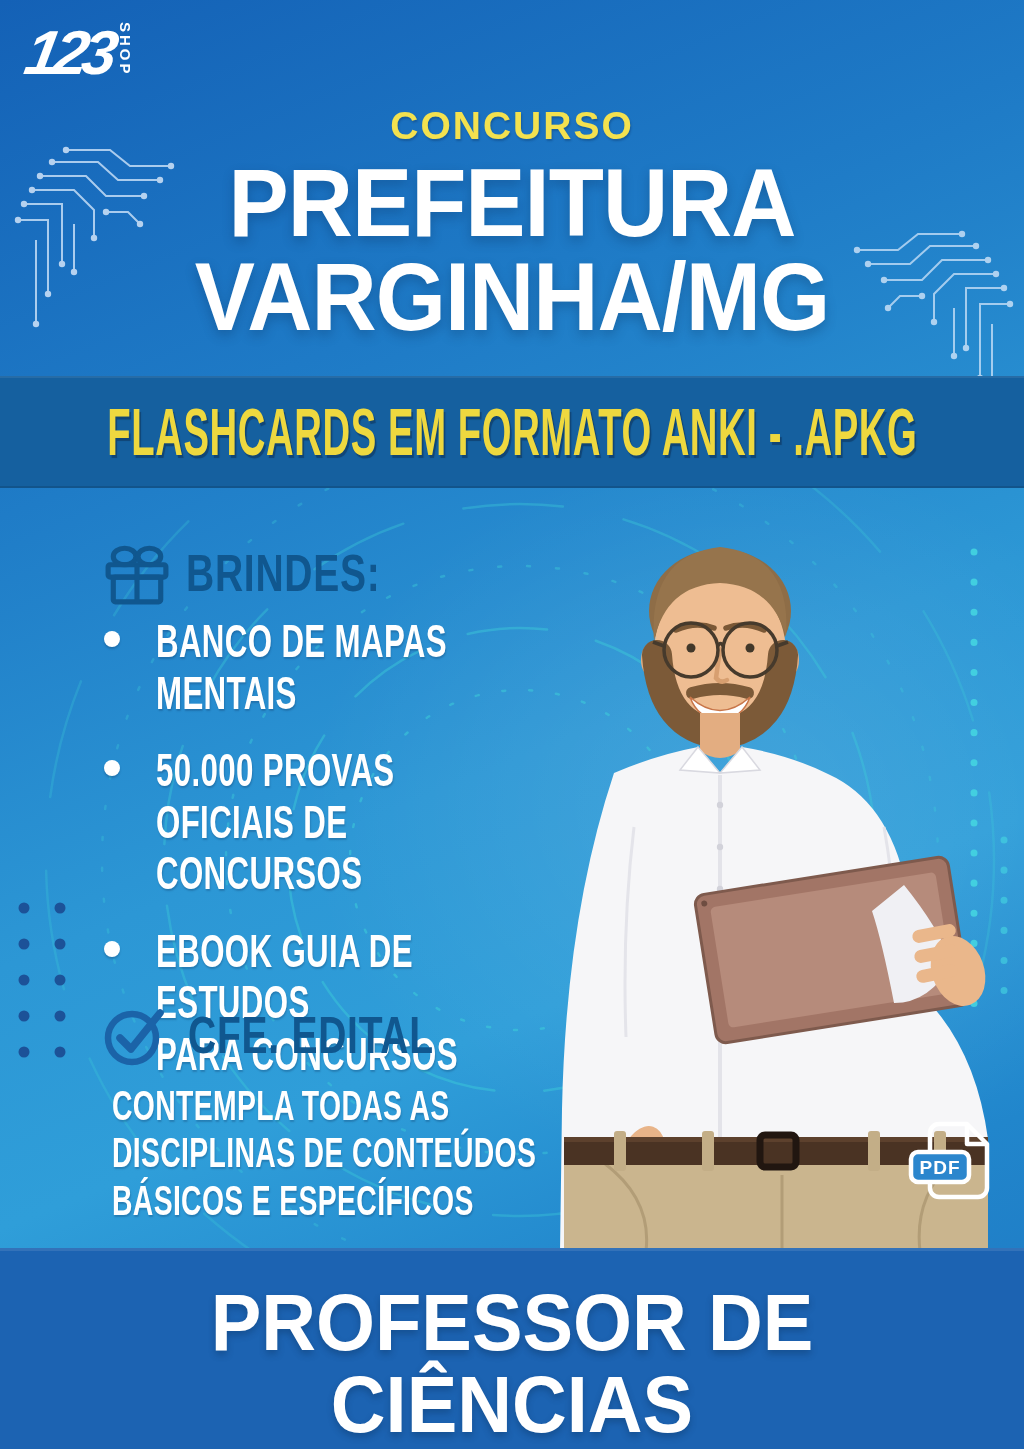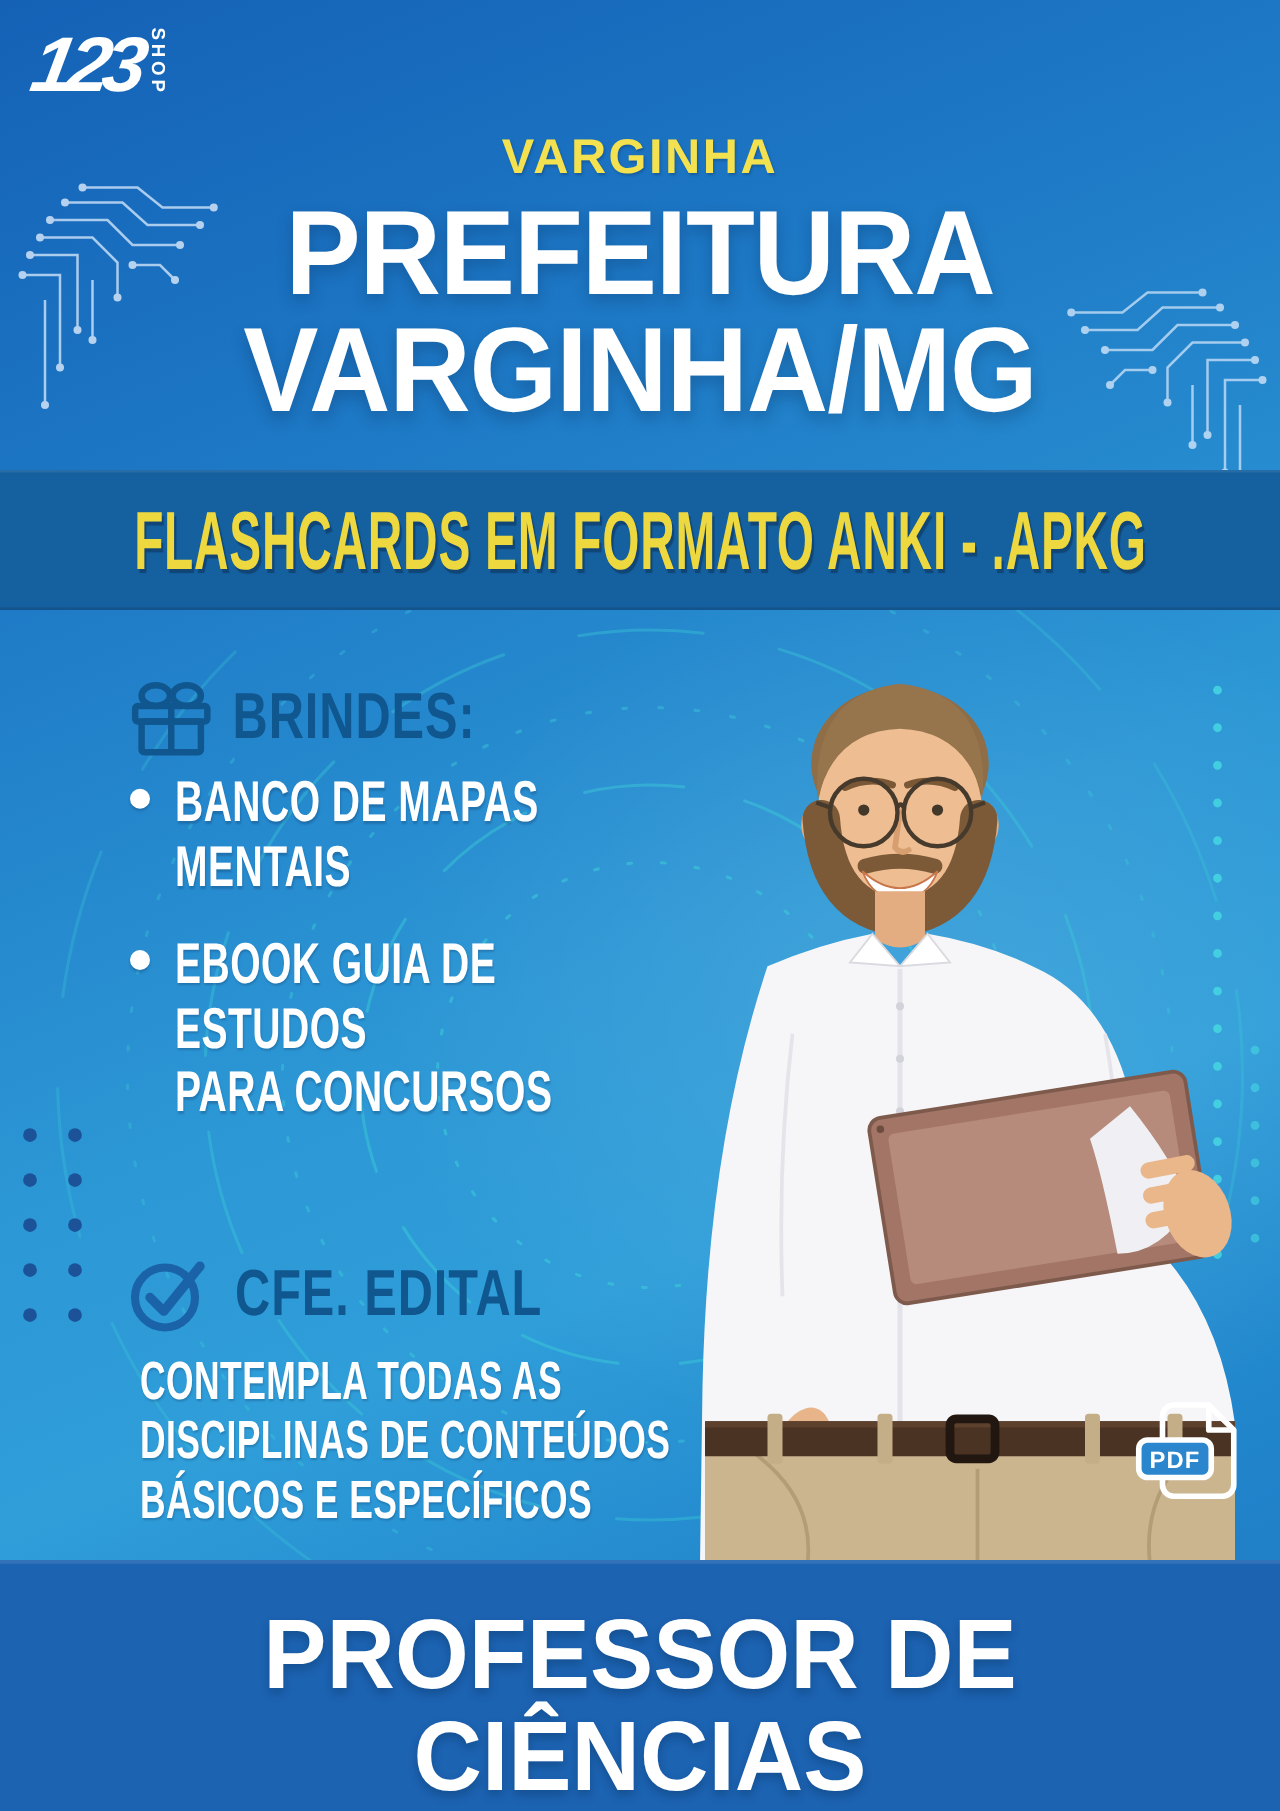--- a/index.html
+++ b/index.html
@@ -56,21 +56,21 @@
   }
 
   
   .feature-heading{ display:flex; align-items:center; gap:16px; }
   .feature-heading .htext{
     display:inline-block; color:#10578f; font-size:52px; font-weight:bold;
     transform:scaleX(.75); transform-origin:left center; letter-spacing:1px; white-space:nowrap;
   }
   .brindes-heading{ left:104px; top:540px; }
   .bullet-list{ left:104px; top:616px; list-style:none; width:520px; }
-  .bullet-list li{ display:flex; gap:20px; margin-bottom:26px; }
+  .bullet-list li{ display:flex; gap:36px; margin-bottom:26px; }
   .bullet-dot{ flex:none; width:16px; height:16px; border-radius:50%; background:#fff; margin-top:15px;
     box-shadow:0 2px 2px rgba(10,40,80,.25); }
   .bullet-text{
     display:inline-block; color:#fff; font-size:46px; font-weight:bold; line-height:1.12;
     transform:scaleX(.68); transform-origin:left top; white-space:pre-line;
     text-shadow:1px 2px 2px rgba(10,40,80,.25); letter-spacing:0.5px;
   }
   .edital-heading{ left:100px; top:1000px; }
   .edital-body{ left:112px; top:1082px; }
   .edital-body span{
@@ -249,21 +249,21 @@
       <rect x="450" y="450" width="44" height="13" rx="6.5" fill="#eab78b" transform="rotate(-11 472 456)"></rect>
       <rect x="452" y="470" width="42" height="13" rx="6.5" fill="#eab78b" transform="rotate(-11 473 476)"></rect>
     </svg>
   </div>
 
   <div class="abs logo">
     <span class="logo-number">123</span>
     <span class="logo-shop">SHOP</span>
   </div>
 
-  <div class="abs kicker">VARGINHA</div>
+  <div class="abs kicker">CONCURSO</div>
   <div class="abs hero-title">
     <div>PREFEITURA</div>
     <div>VARGINHA/MG</div>
   </div>
 
   <div class="abs ribbon">
     <span>FLASHCARDS EM FORMATO ANKI - .APKG</span>
   </div>
 
   <div class="abs feature-heading brindes-heading">
@@ -277,20 +277,25 @@
     <span class="htext">BRINDES:</span>
   </div>
   <ul class="abs bullet-list">
     <li>
       <span class="bullet-dot"></span>
       <span class="bullet-text">BANCO DE MAPAS
 MENTAIS</span>
     </li>
     <li>
       <span class="bullet-dot"></span>
+      <span class="bullet-text">50.000 PROVAS
+OFICIAIS DE CONCURSOS</span>
+    </li>
+    <li>
+      <span class="bullet-dot"></span>
       <span class="bullet-text">EBOOK GUIA DE ESTUDOS
 PARA CONCURSOS</span>
     </li>
   </ul>
 
   <div class="abs edital-body">
     <span>CONTEMPLA TODAS AS
 DISCIPLINAS DE CONTEÚDOS
 BÁSICOS E ESPECÍFICOS</span>
   </div>

